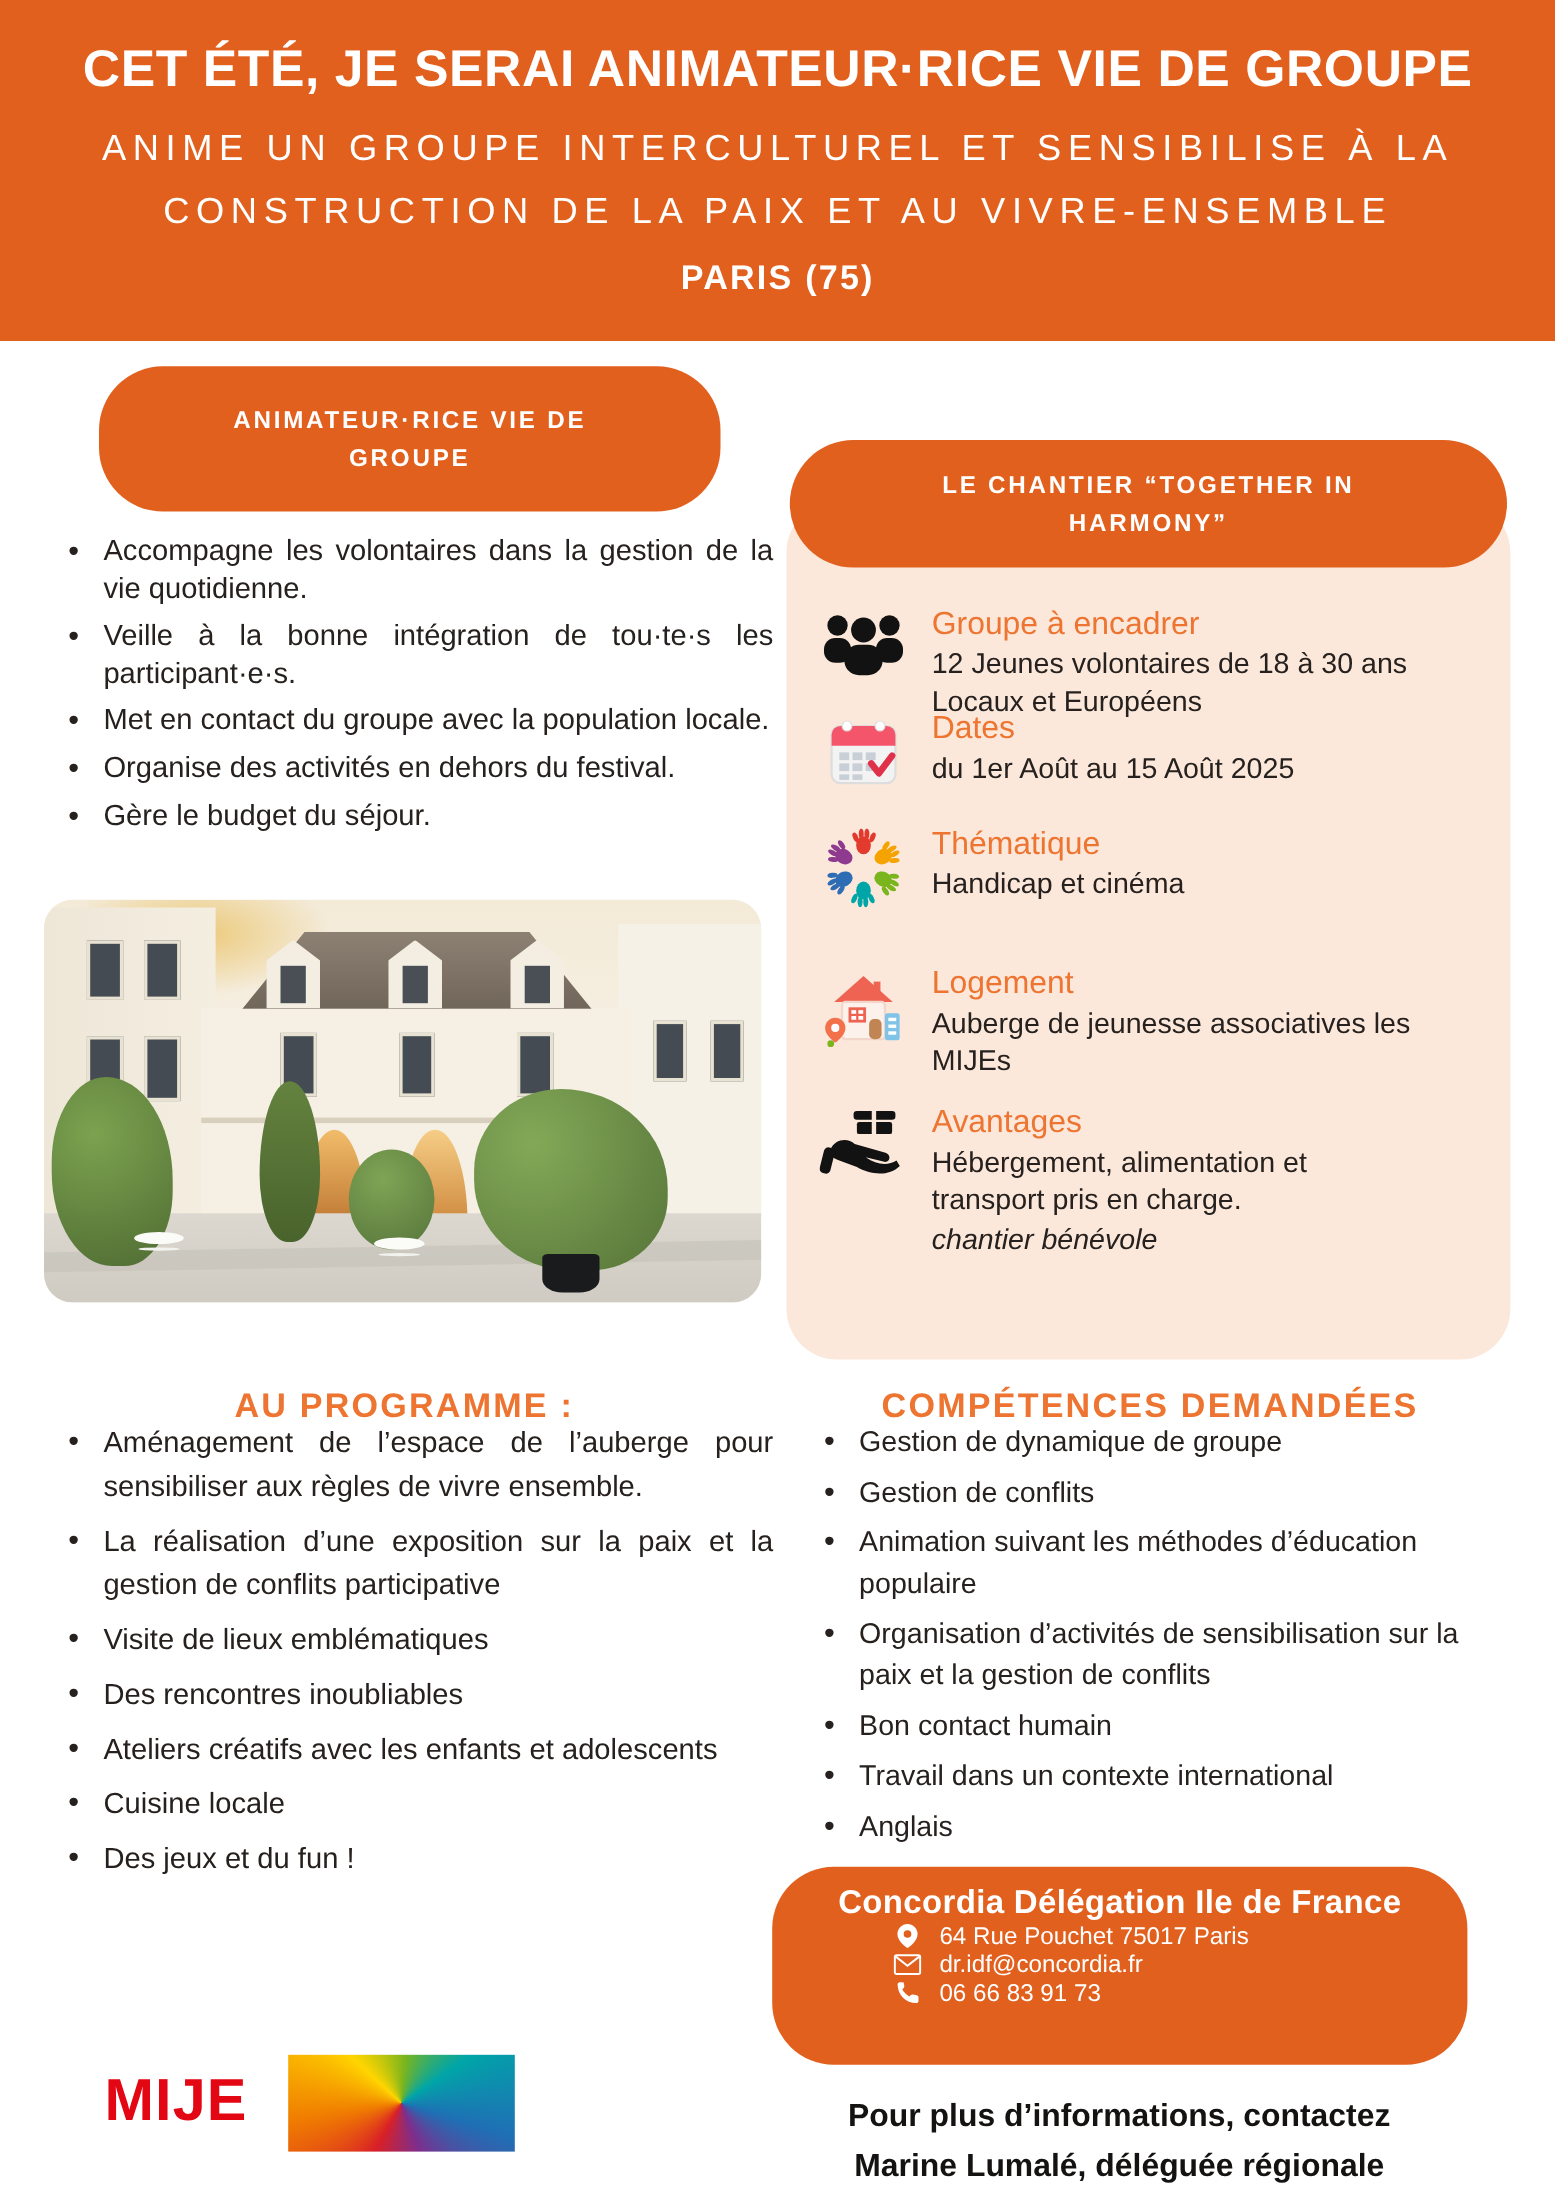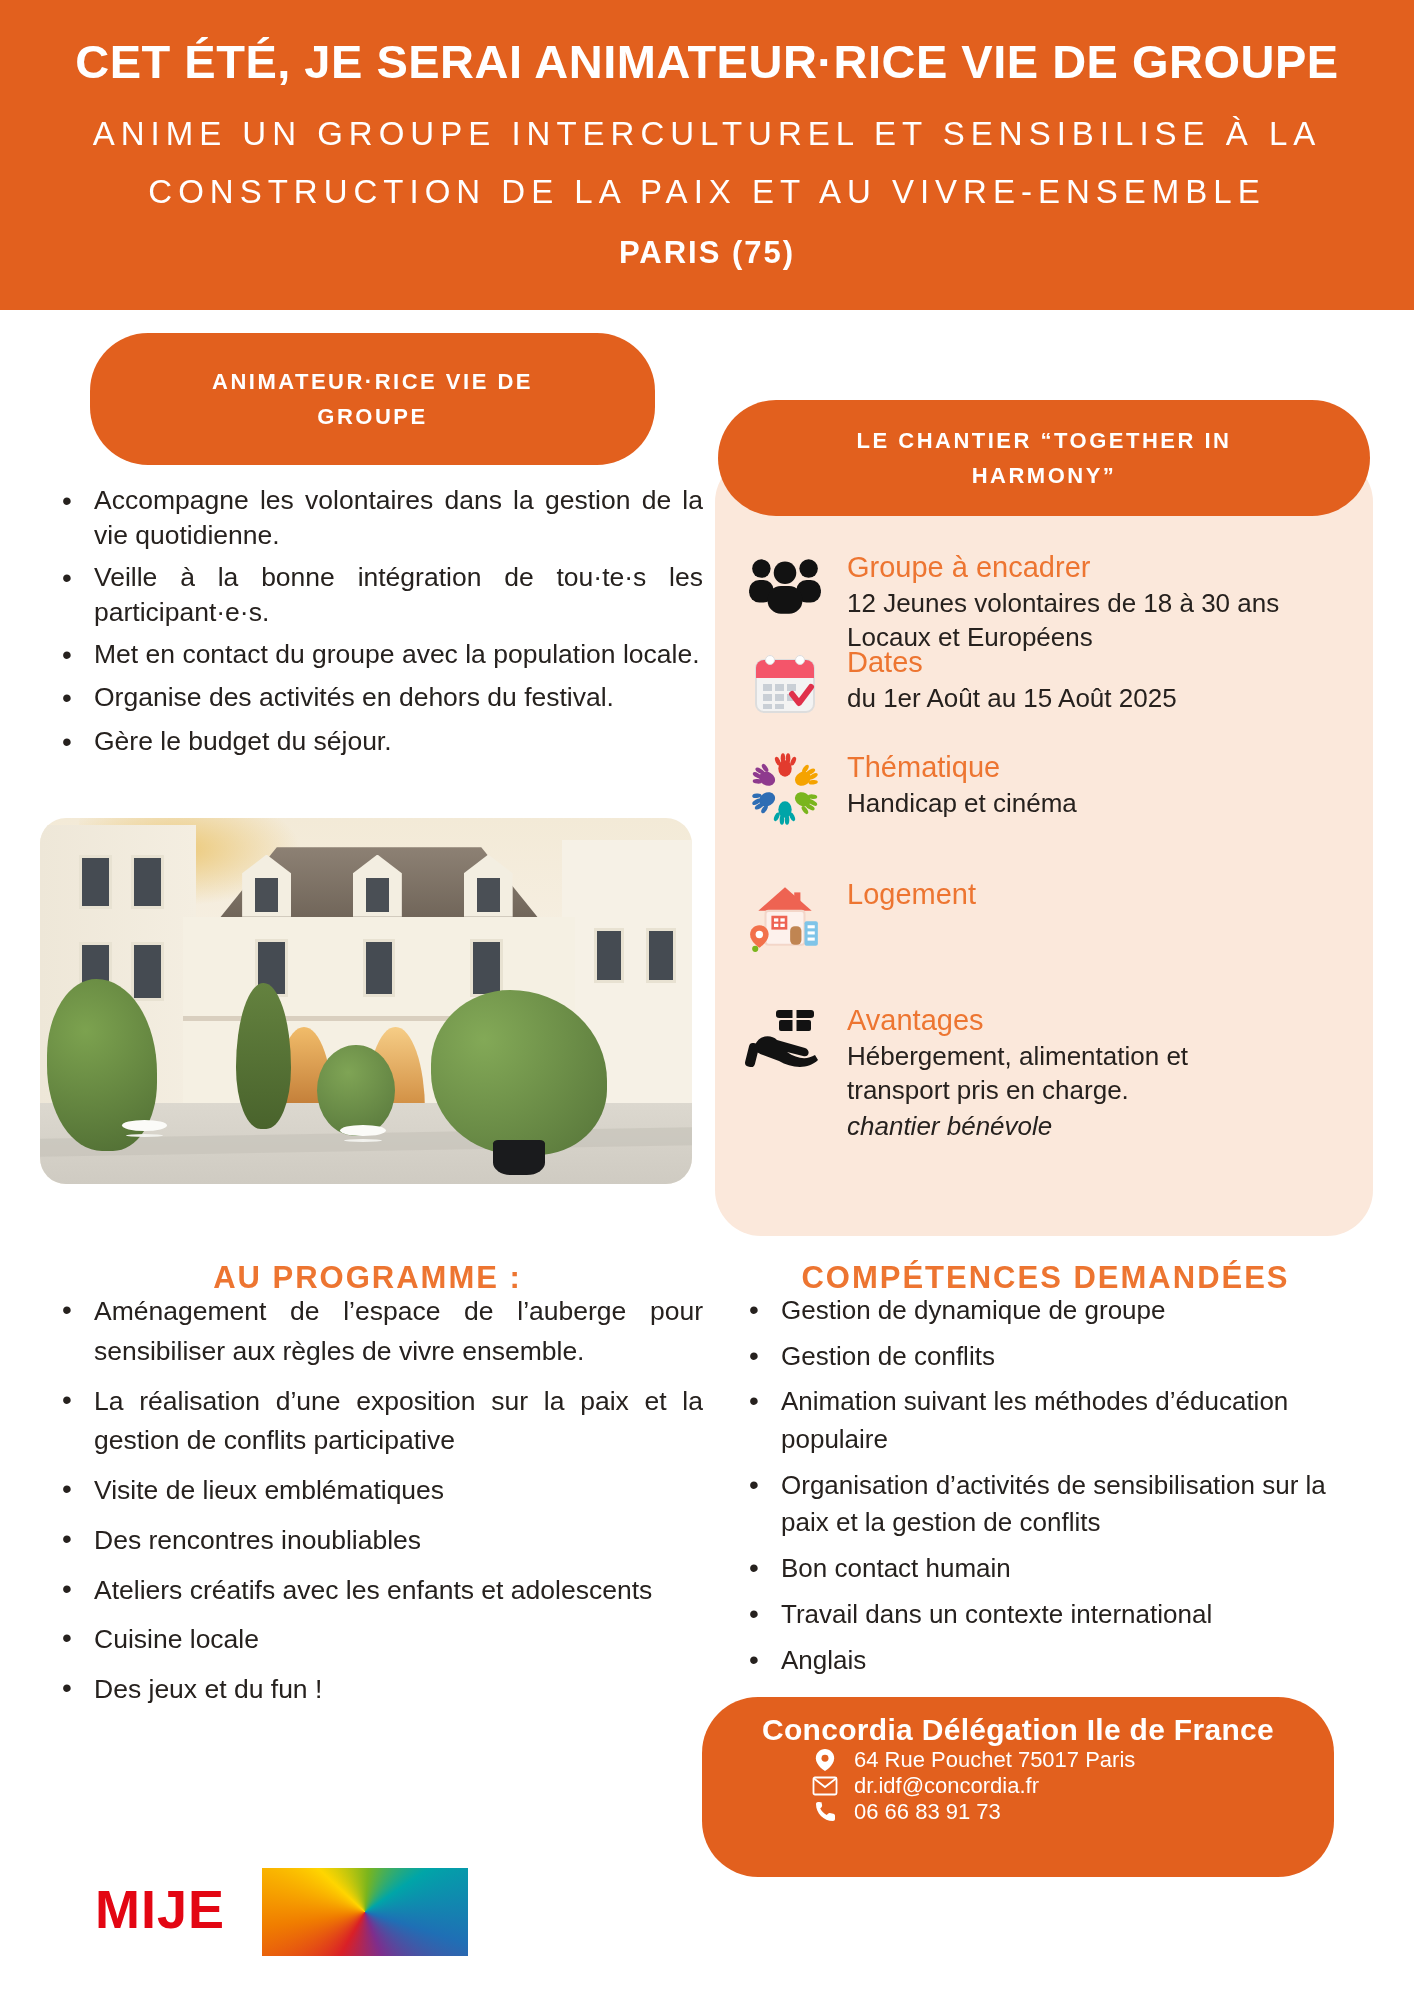--- a/index.html
+++ b/index.html
@@ -309,20 +309,22 @@
           <rect x="60" y="44" width="7" height="3" fill="#fff"></rect>
             <rect x="60" y="50" width="7" height="3" fill="#fff"></rect>
             <rect x="60" y="56" width="7" height="3" fill="#fff"></rect>
           <path d="M13 44 c-5 0-9 4-9 9 c0 7 9 13 9 13 s9 -6 9 -13 c0-5-4-9-9-9z" fill="#F2714B"></path>
           <circle cx="13" cy="53" r="3.6" fill="#fff"></circle>
           <circle cx="9" cy="67" r="3" fill="#7AB51D"></circle>
         </svg>
       </span>
       <div>
         <div class="row-title">Logement</div>
+        <div class="row-body">Auberge de jeunesse associatives les
+MIJEs</div>
       </div>
     </div>
 
     <div class="row r5">
       <span class="ic">
         <svg width="80" height="72" viewBox="0 0 80 70" fill="#121212">
           <rect x="31" y="3" width="38" height="8" rx="3"></rect>
           <rect x="34" y="13" width="32" height="11" rx="2"></rect>
           <rect x="47.5" y="3" width="4" height="21" fill="#FBE8DB"></rect>
           <path d="M10 38 C14 28 26 27 32 33 L60 41 C66 43 64 51 58 49 L42 45 C52 52 62 53 70 48 L73 53 C63 63 46 61 34 54 L18 48 C10 45 8 42 10 38 Z"></path>
@@ -394,20 +396,24 @@
     <div class="c-row">
       <span class="cic">
         <svg width="24" height="24" viewBox="0 0 24 24" fill="#fff">
           <path d="M5 2 C3.9 2 3 2.9 3 4 c0 9.4 7.6 17 17 17 1.1 0 2 -.9 2 -2 v-3.2 c0-1-.7-1.8-1.7-2 l-3.4 -.7 c-.7-.1-1.4.1-1.9.6l-1.3 1.3 c-2.7-1.5-5-3.8-6.5-6.5 l1.3-1.3 c.5-.5.7-1.2.6-1.9 l-.7-3.4 C8.2 2.7 7.4 2 6.4 2z"></path>
         </svg>
       </span>
       <span>06 66 83 91 73</span>
     </div>
   </div>
 
+  <div class="contact-note">
+    <div>Pour plus d’informations, contactez</div>
+    <div>Marine Lumalé, déléguée régionale</div>
+  </div>
 
   <div class="mije">MIJE</div>
   <div class="concordia">
     <div class="burst burst1"></div>
     <div class="burst burst2"></div>
     <div class="conc-label">CONCORDIA</div>
   </div>
 
 </div>
 

